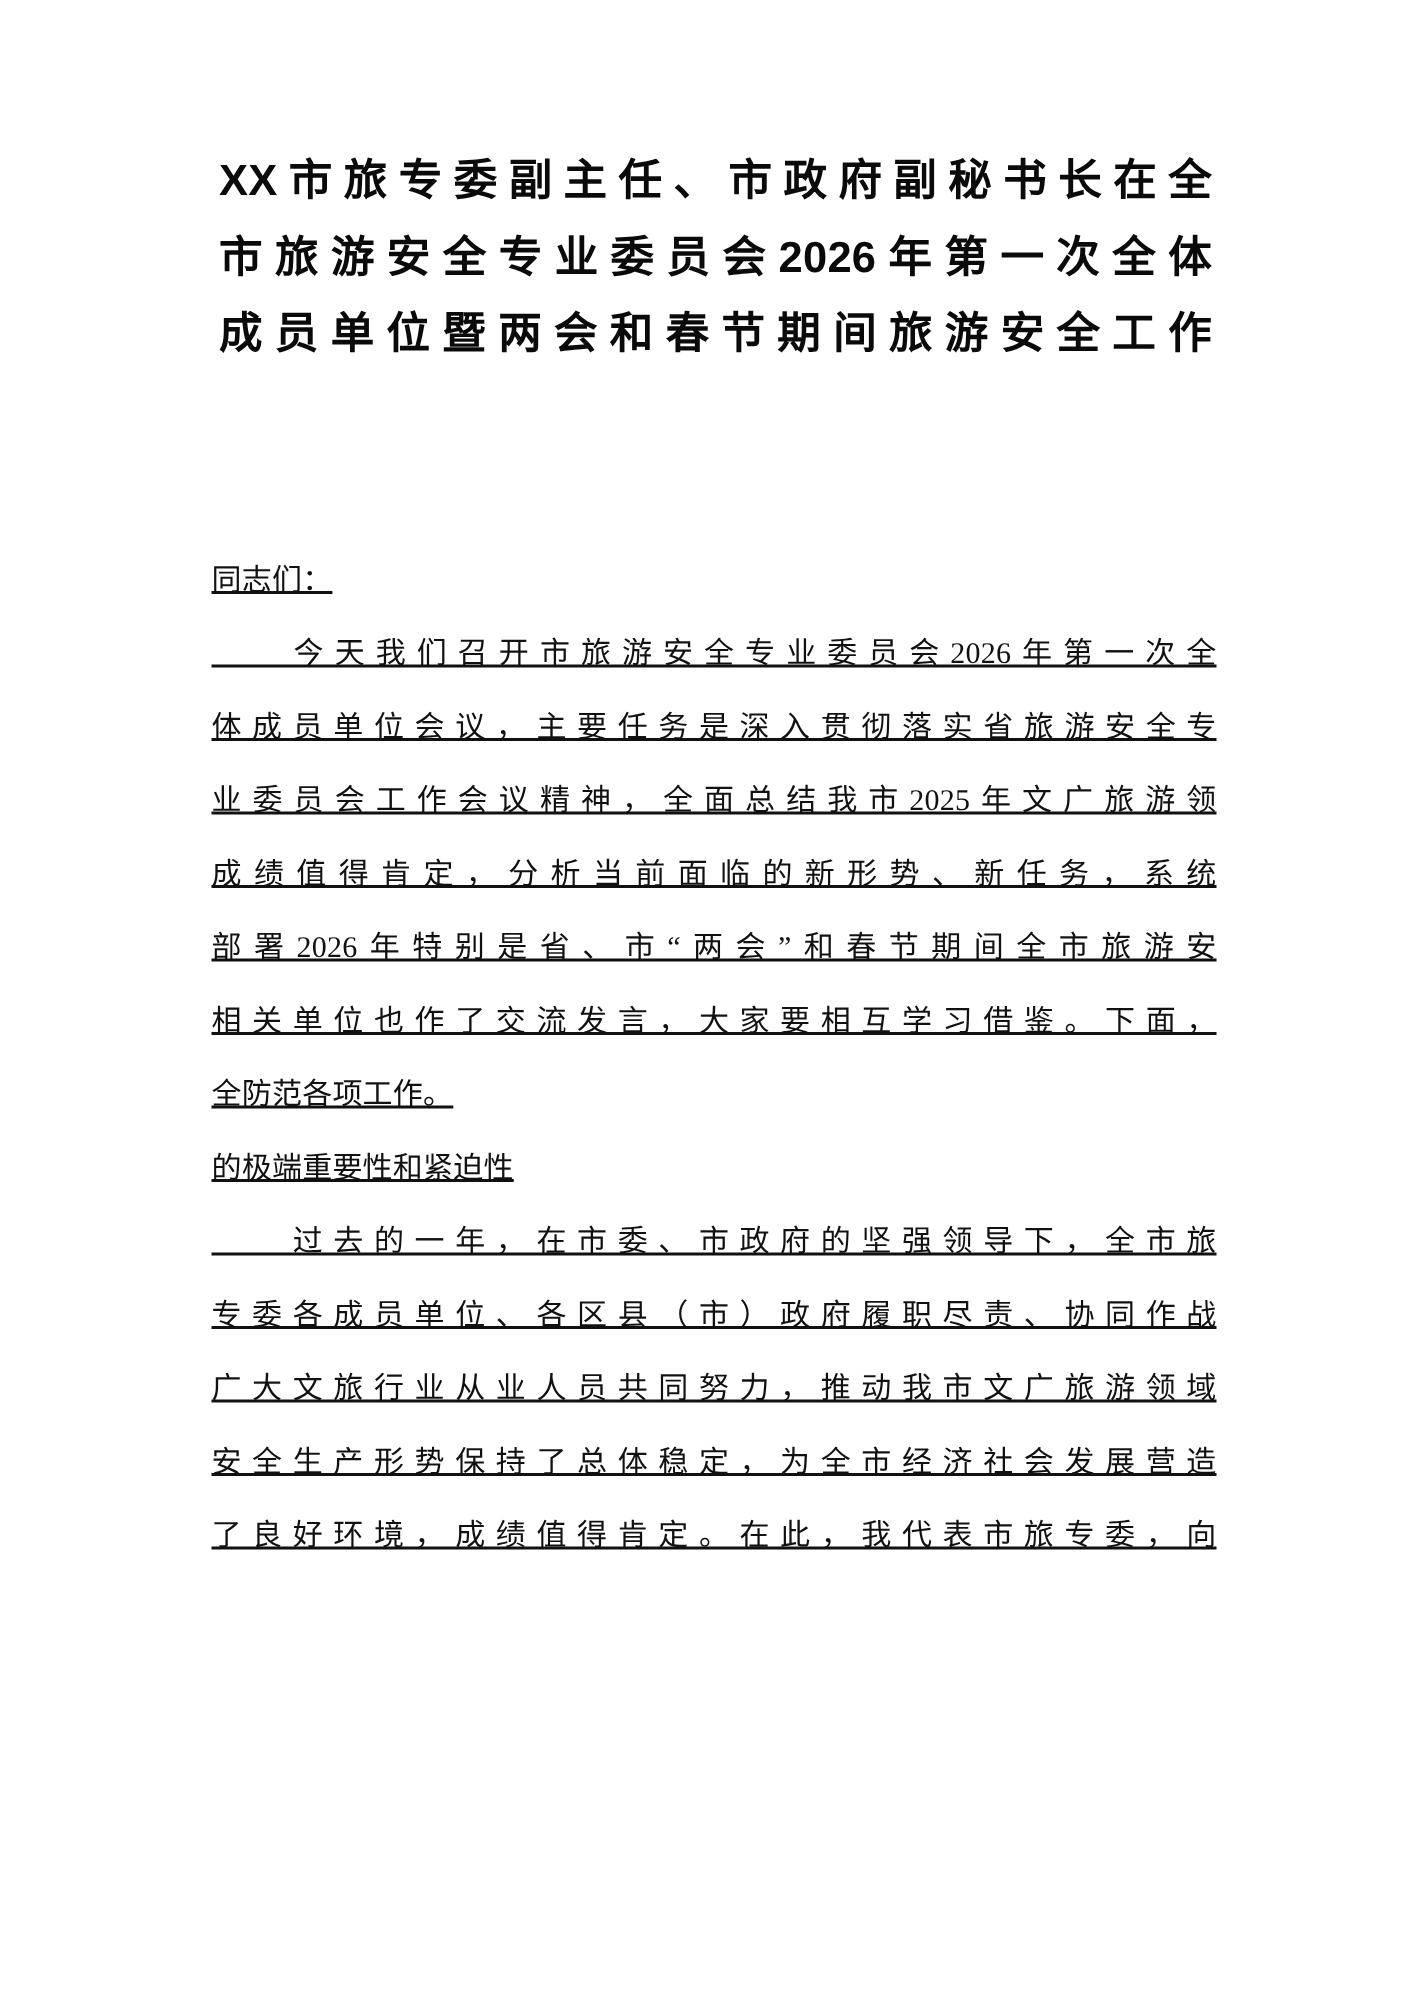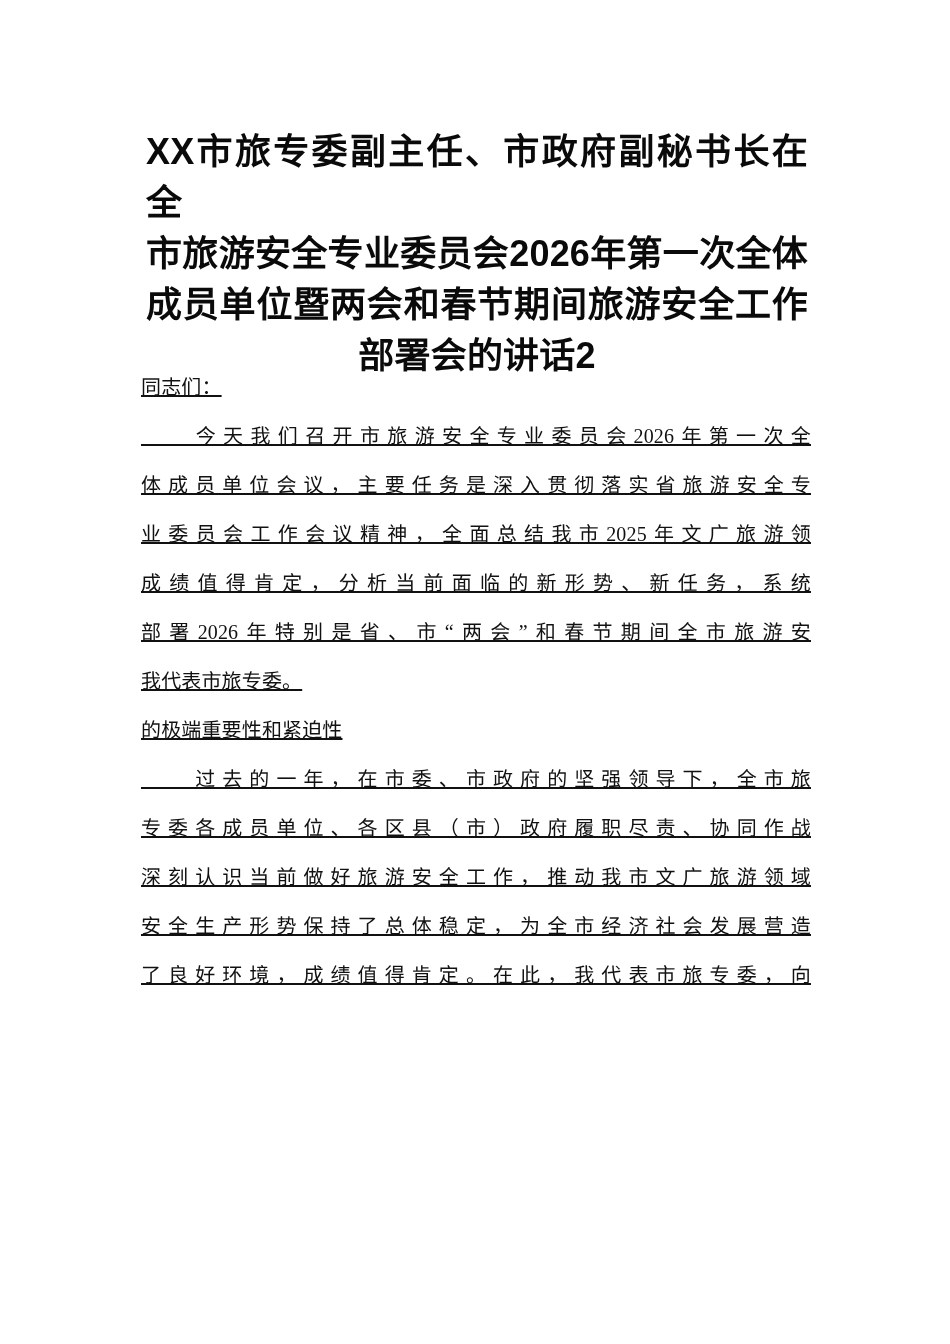--- a/index.html
+++ b/index.html
@@ -21,25 +21,25 @@
     width: 950px;
     height: 1344px;
     background: #ffffff;
     box-sizing: border-box;
   }
 
   
   .doc-title {
     position: absolute;
     left: 146px;
-    top: 126px;
+    top: 96px;
     width: 662px;
     text-align: center;
     font-weight: 700;
-    font-size: 36px;
+    font-size: 29px;
     line-height: 51px;
     letter-spacing: 0.2px;
     font-family: "Liberation Sans", "DejaVu Sans", sans-serif;
     color: #0a0a0a;
   }
   .doc-title .t-line {
     display: block;
     white-space: nowrap;
   }
   
@@ -81,44 +81,44 @@
 </style>
 </head>
 <body>
 
 <div class="page">
 
   <div class="doc-title">
     <span class="t-line stretch">XX市旅专委副主任、市政府副秘书长在全</span>
     <span class="t-line stretch">市旅游安全专业委员会2026年第一次全体</span>
     <span class="t-line stretch">成员单位暨两会和春节期间旅游安全工作</span>
-    <span class="t-line">部署会的讲话2</span>
   </div>
 
   <div class="body-block">
 
     <p class="para">
       <span class="ln">同志们：</span>
     </p>
 
     <p class="para">
       <span class="ln full">　　今天我们召开市旅游安全专业委员会2026年第一次全</span>
       <span class="ln full">体成员单位会议，主要任务是深入贯彻落实省旅游安全专</span>
       <span class="ln full">业委员会工作会议精神，全面总结我市2025年文广旅游领</span>
       <span class="ln full">成绩值得肯定，分析当前面临的新形势、新任务，系统</span>
       <span class="ln full">部署2026年特别是省、市“两会”和春节期间全市旅游安</span>
-      <span class="ln">我代表市旅专委。</span>
+      <span class="ln full">相关单位也作了交流发言，大家要相互学习借鉴。下面，</span>
+      <span class="ln">全防范各项工作。</span>
     </p>
 
     <p class="para">
       <span class="ln">的极端重要性和紧迫性</span>
     </p>
 
     <p class="para">
       <span class="ln full">　　过去的一年，在市委、市政府的坚强领导下，全市旅</span>
       <span class="ln full">专委各成员单位、各区县（市）政府履职尽责、协同作战</span>
-      <span class="ln full">深刻认识当前做好旅游安全工作，推动我市文广旅游领域</span>
+      <span class="ln full">广大文旅行业从业人员共同努力，推动我市文广旅游领域</span>
       <span class="ln full">安全生产形势保持了总体稳定，为全市经济社会发展营造</span>
       <span class="ln full">了良好环境，成绩值得肯定。在此，我代表市旅专委，向</span>
     </p>
 
   </div>
 </div>
 
 </body></html>

